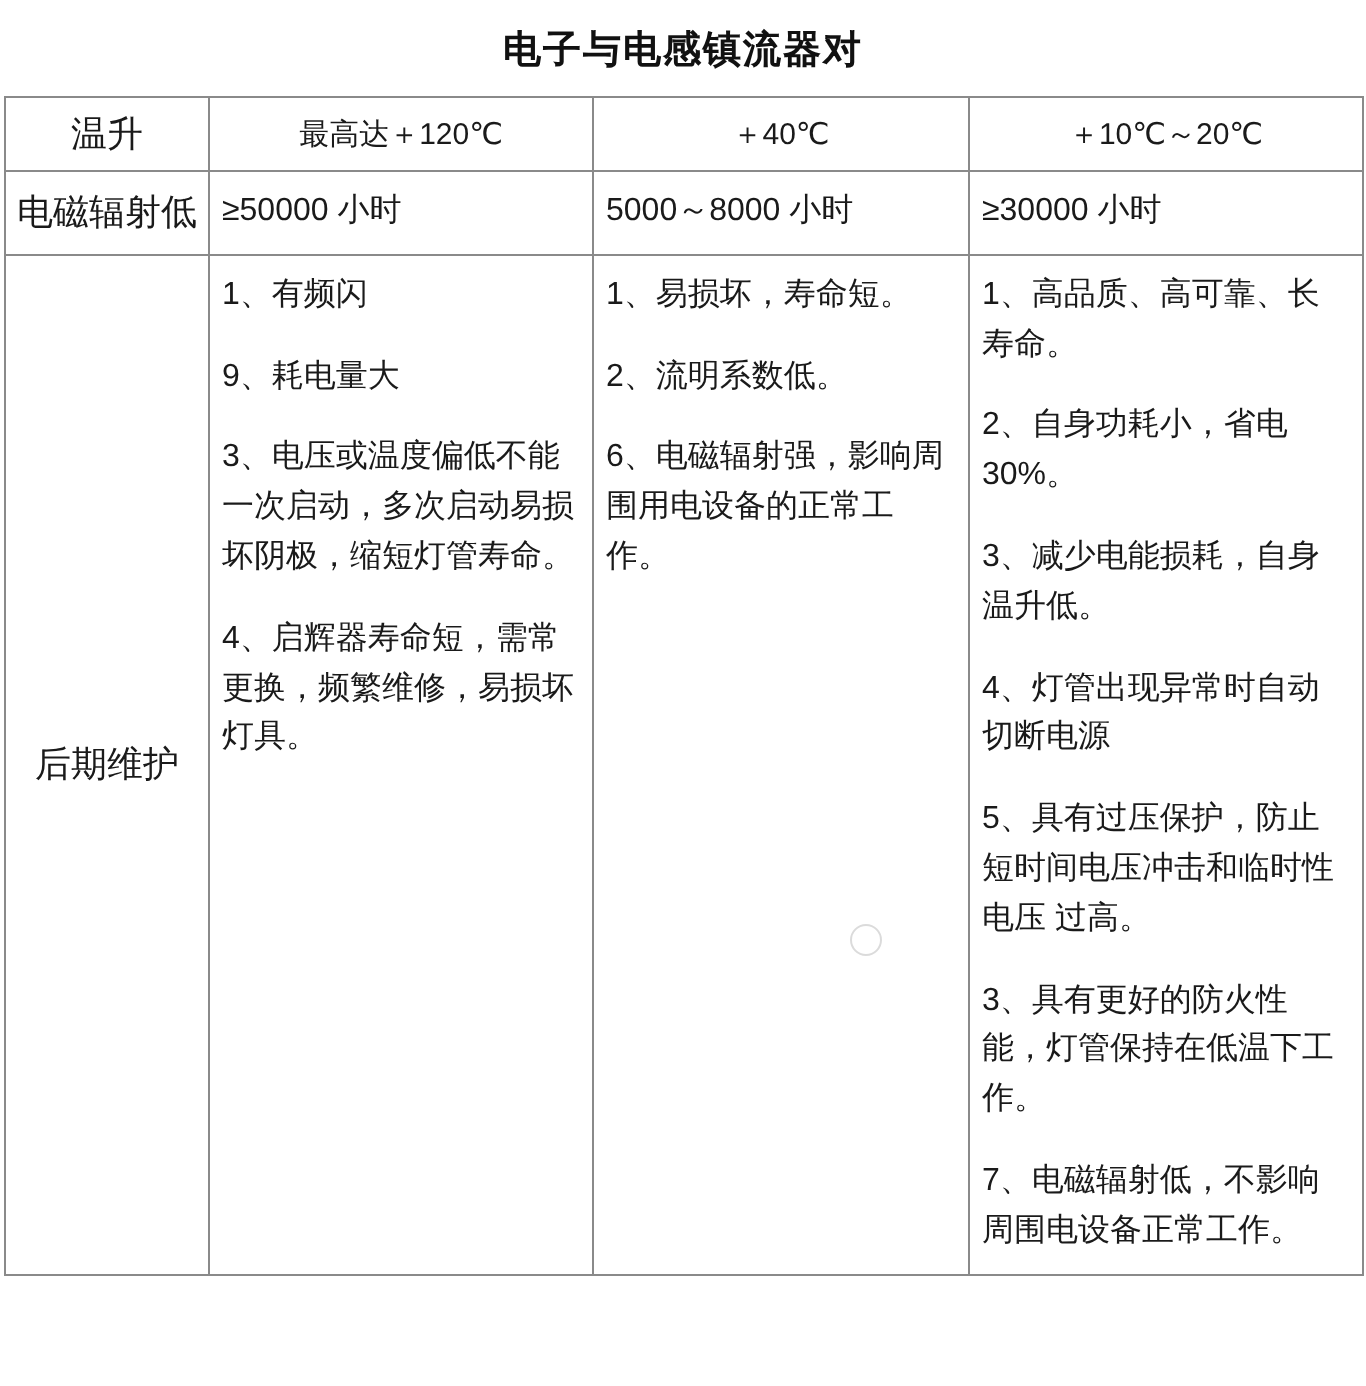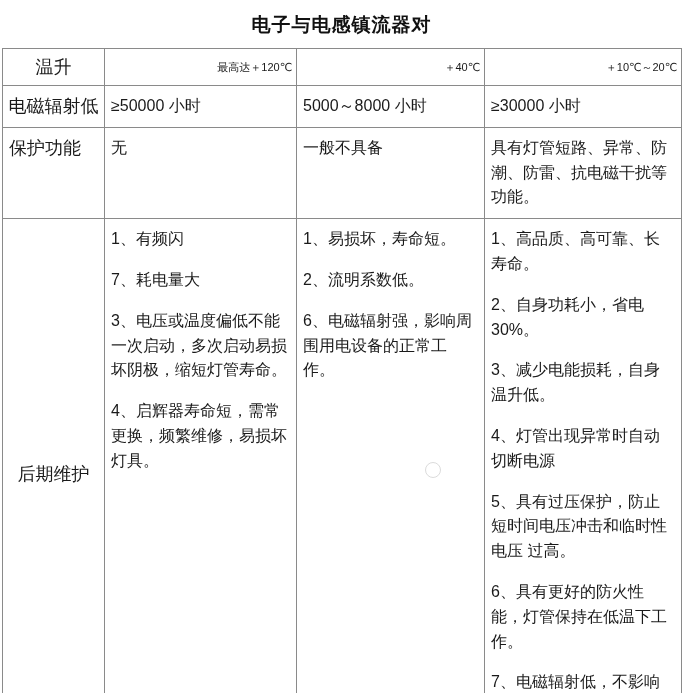--- a/index.html
+++ b/index.html
@@ -81,24 +81,24 @@
     vertical-align: middle !important;
     font-size: 18px;
     padding: 6px 2px !important;
   }
   .rowlabel.topleft {
     text-align: left;
     vertical-align: top !important;
     padding: 8px 0 0 6px !important;
   }
   .cell-center {
-    text-align: right;
+    text-align: center;
     vertical-align: middle !important;
     padding: 8px 4px !important;
-    font-size: 11px;
+    font-size: 15px;
   }
   .cell-left {
     text-align: left;
     vertical-align: top !important;
     padding: 8px 6px !important;
     font-size: 16px;
     line-height: 1.55;
   }
   .cell-left p {
     margin: 0 0 16px 0;
@@ -143,47 +143,41 @@
       </tr>
 
 
       <tr>
         <td class="rowlabel">电磁辐射低</td>
         <td class="cell-left">≥50000 小时</td>
         <td class="cell-left">5000～8000 小时</td>
         <td class="cell-left">≥30000 小时</td>
       </tr>
 
-      <tr>
-        <td class="rowlabel topleft">保护功能</td>
-        <td class="cell-left">无</td>
-        <td class="cell-left">一般不具备</td>
-        <td class="cell-left">具有灯管短路、异常、防潮、防雷、抗电磁干扰等功能。</td>
-      </tr>
 
       <tr>
         <td class="rowlabel maint-cell">后期维护</td>
         <td class="cell-left maint-cell">
           <p>1、有频闪</p>
-          <p>7、耗电量大</p>
+          <p>9、耗电量大</p>
           <p>3、电压或温度偏低不能一次启动，多次启动易损坏阴极，缩短灯管寿命。</p>
           <p>4、启辉器寿命短，需常更换，频繁维修，易损坏灯具。</p>
         </td>
         <td class="cell-left maint-cell">
           <p>1、易损坏，寿命短。</p>
           <p>2、流明系数低。</p>
           <p>6、电磁辐射强，影响周围用电设备的正常工作。</p>
         </td>
         <td class="cell-left maint-cell">
           <p>1、高品质、高可靠、长寿命。</p>
           <p>2、自身功耗小，省电 30%。</p>
           <p>3、减少电能损耗，自身温升低。</p>
           <p>4、灯管出现异常时自动切断电源</p>
           <p>5、具有过压保护，防止短时间电压冲击和临时性电压 过高。</p>
-          <p>6、具有更好的防火性能，灯管保持在低温下工作。</p>
+          <p>3、具有更好的防火性能，灯管保持在低温下工作。</p>
           <p>7、电磁辐射低，不影响周围电设备正常工作。</p>
         </td>
       </tr>
     </tbody>
   </table>
 
   <div class="watermark"></div>
 </div>
 
 </body></html>

